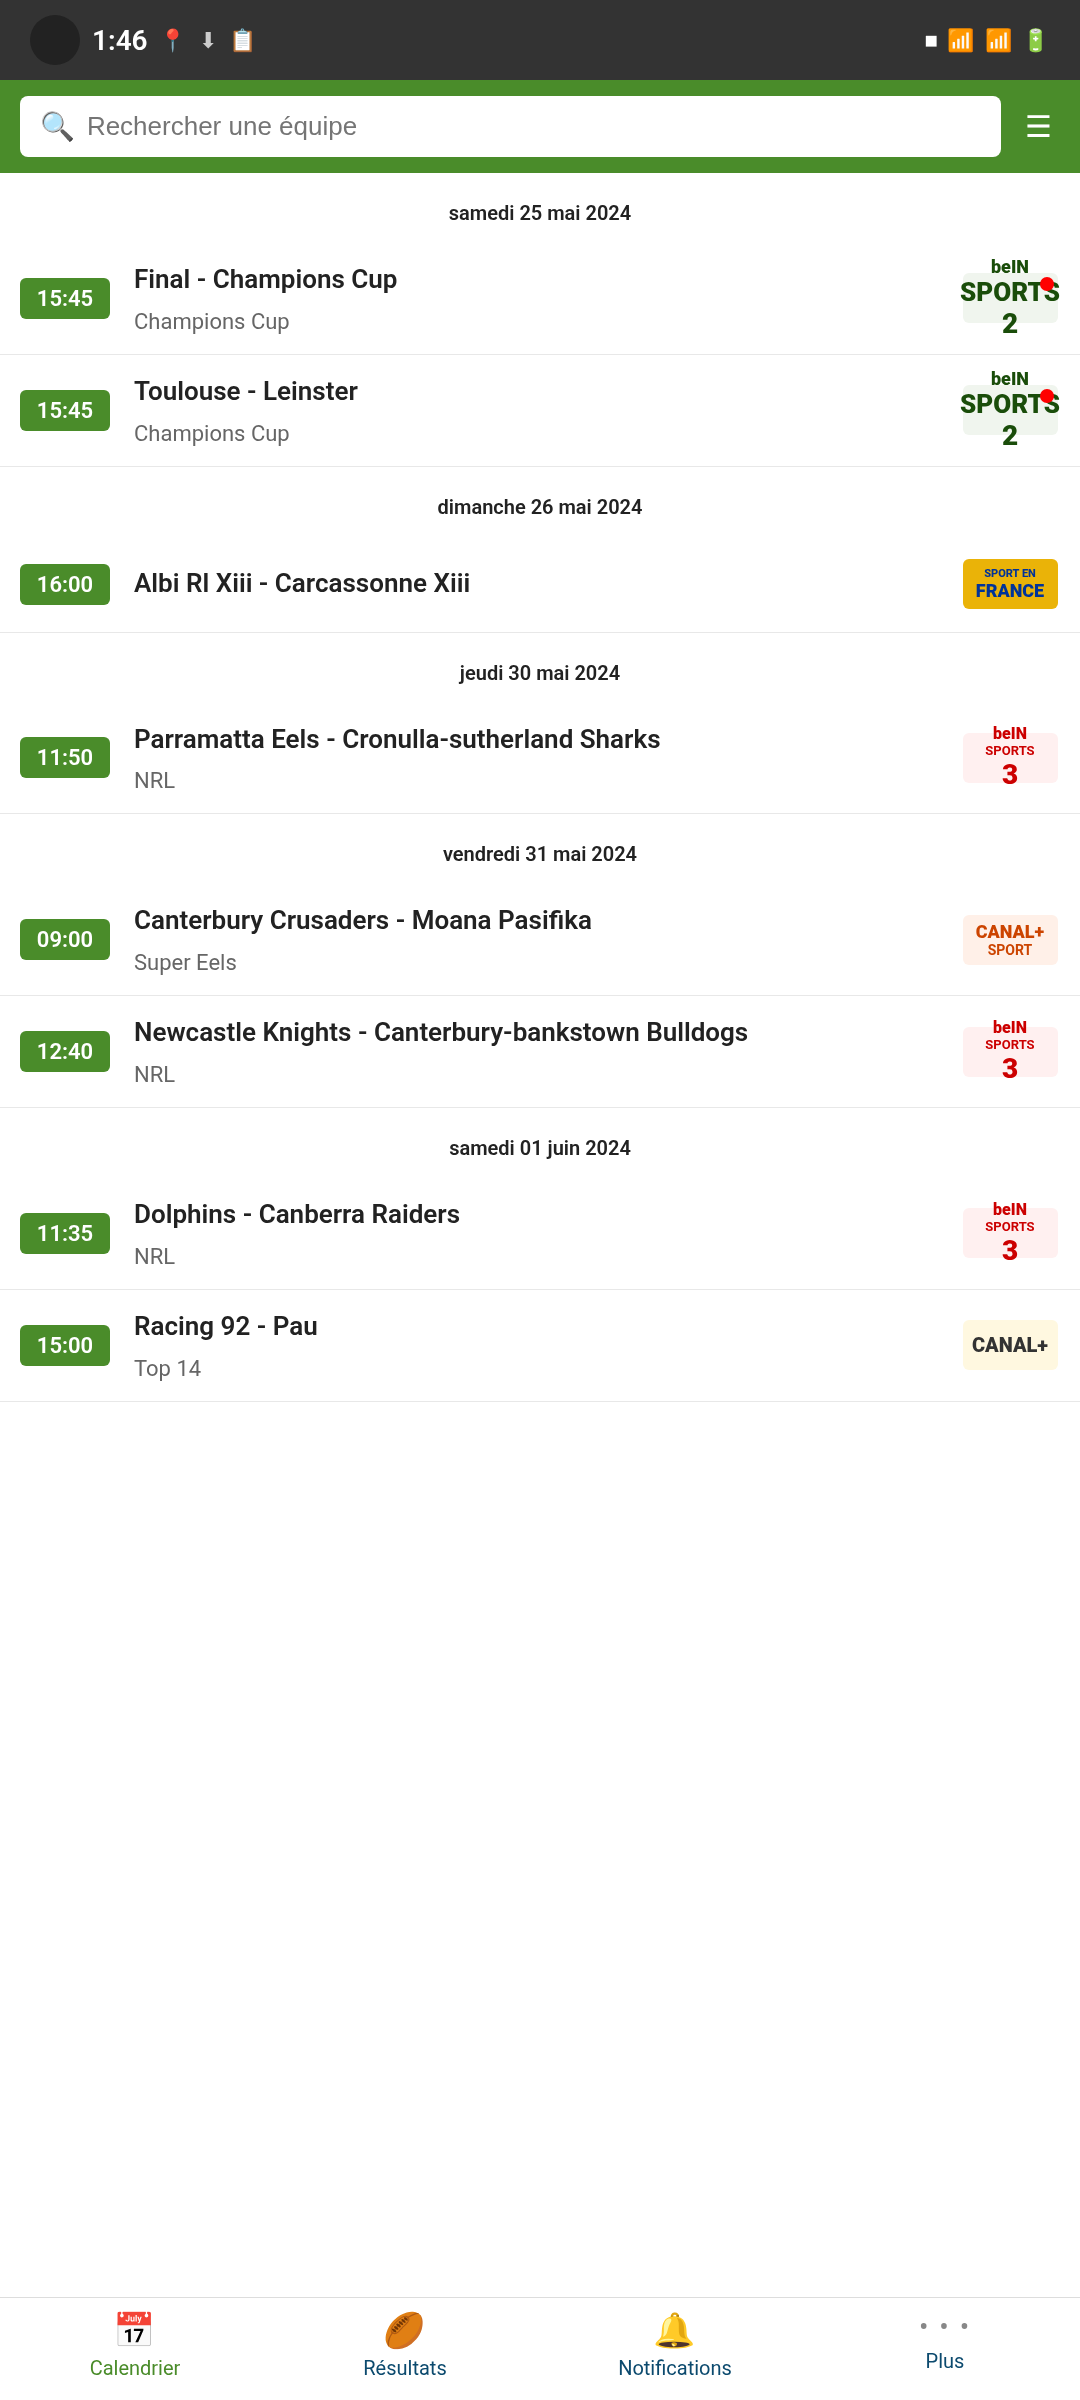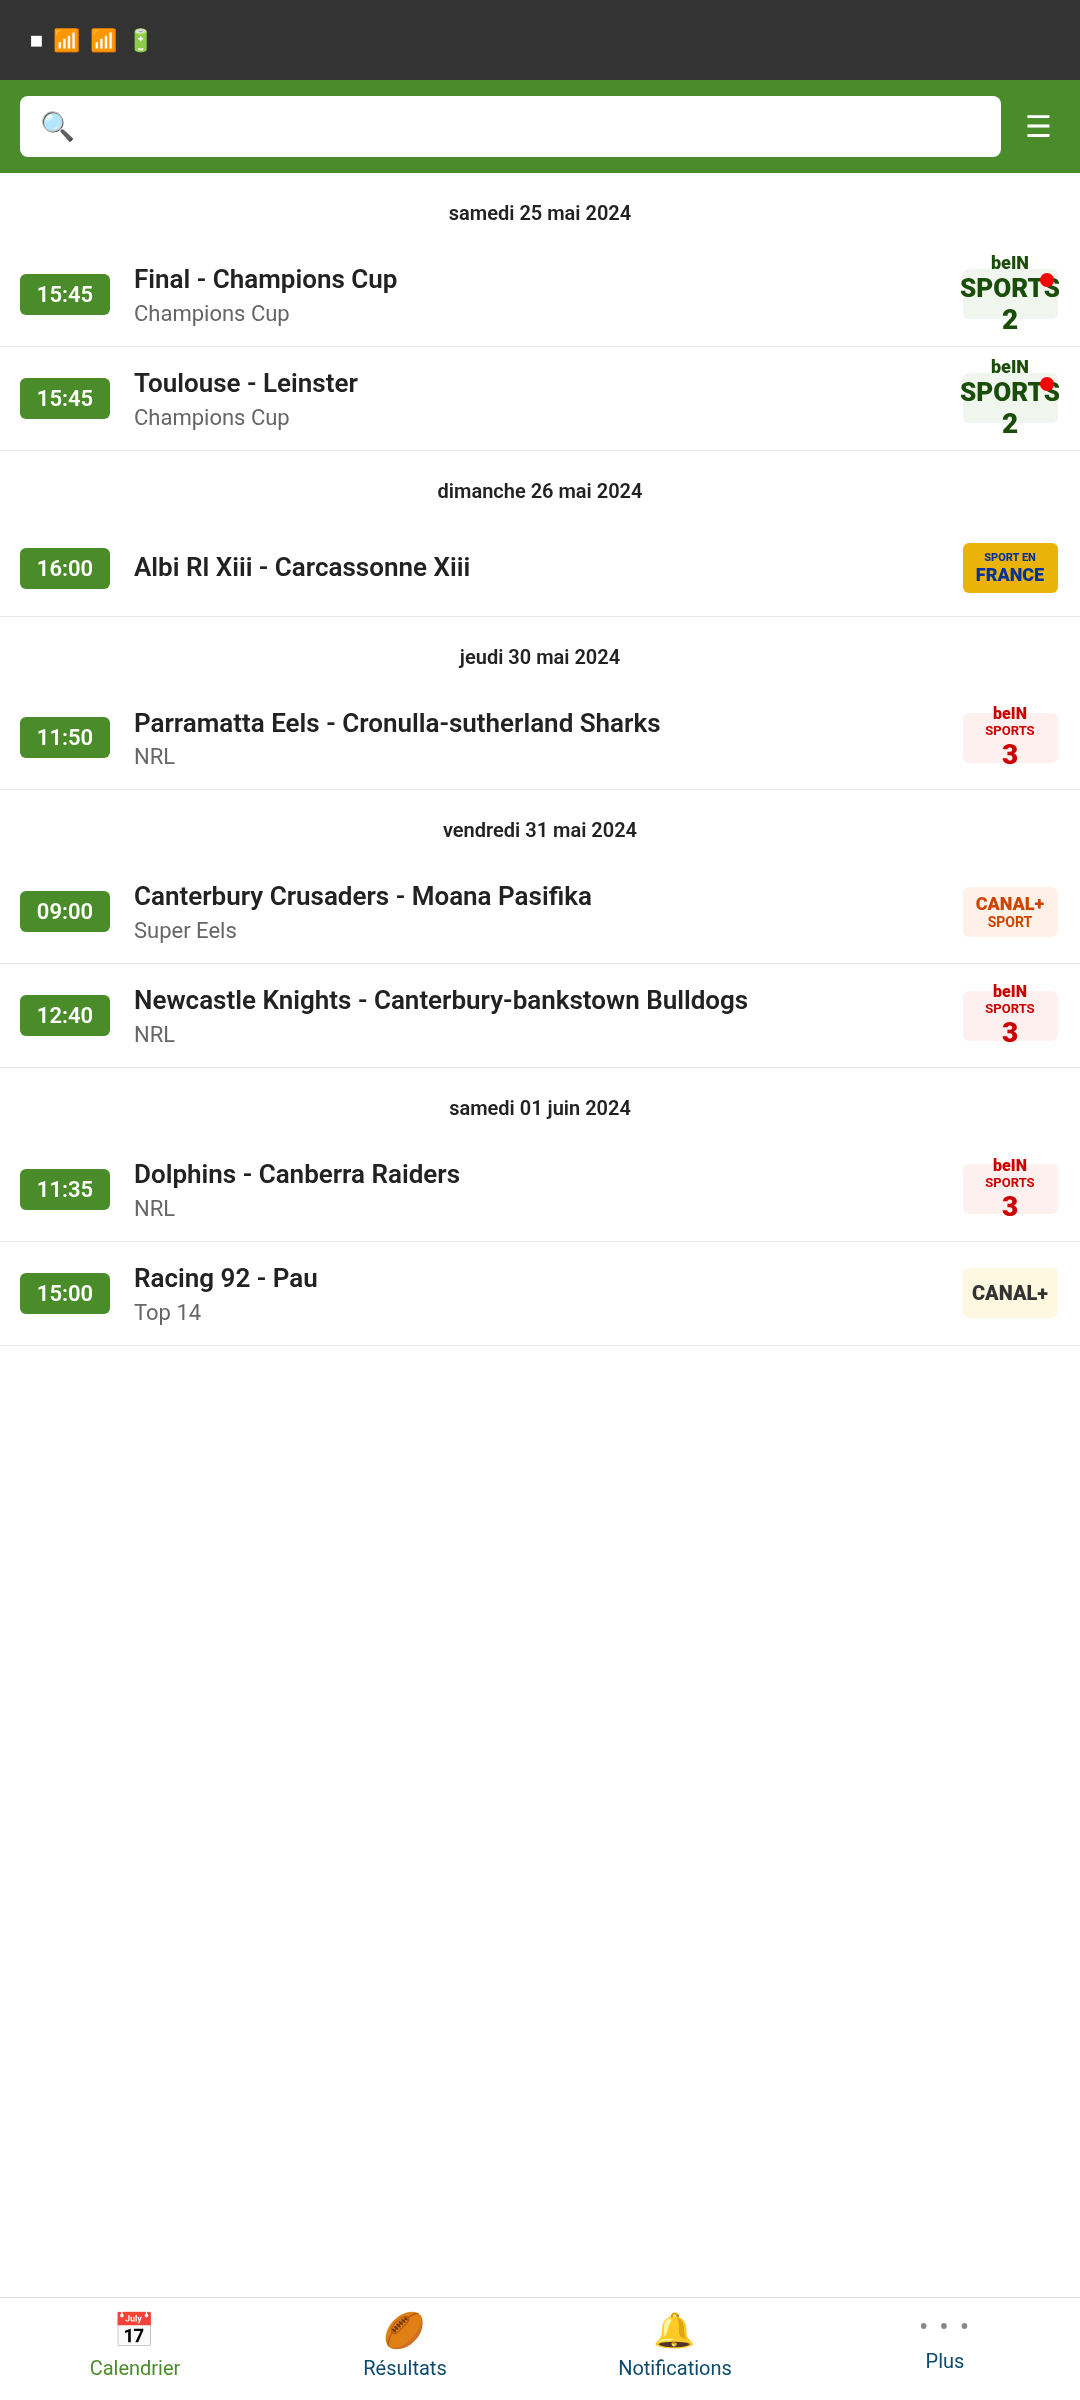--- a/index.html
+++ b/index.html
@@ -140,21 +140,21 @@
     .match-title {
       font-size: 26px;
       font-weight: 600;
       color: #222;
       line-height: 1.3;
     }
 
     .match-competition {
       font-size: 22px;
       color: #666;
-      margin-top: 4px;
+      margin-top: 12px;
     }
 
     .channel-logo {
       margin-left: 8px;
       flex-shrink: 0;
       width: 100px;
       height: 55px;
       display: flex;
       align-items: center;
       justify-content: center;
@@ -303,31 +303,39 @@
     }
 
     .content-scroll {
       padding-bottom: 140px;
     }
   </style>
 </head>
 <body>
 
 <div class="status-bar">
+  <div class="status-left">
+    <div class="status-circle"></div>
+    <span class="status-time">1:46</span>
+    <span style="font-size:22px;color:#ccc;">📍</span>
+    <span style="font-size:22px;color:#ccc;">⬇</span>
+    <span style="font-size:22px;color:#ccc;">📋</span>
+  </div>
   <div class="status-right">
     <span style="font-size:26px;">⏹</span>
     <span style="font-size:22px;">📶</span>
     <span style="font-size:22px;">📶</span>
     <span style="font-size:22px;">🔋</span>
   </div>
 </div>
 
 <div class="search-bar">
   <div class="search-input-wrapper">
     <span class="search-icon-svg">🔍</span>
+    <input class="search-input" type="text" placeholder="Rechercher une équipe" style="">
   </div>
   <button class="filter-btn">
     <span>☰</span>
   </button>
 </div>
 
 <div class="content content-scroll">
 
   <div id="matches-container">
       <div class="date-header">samedi 25 mai 2024</div>

